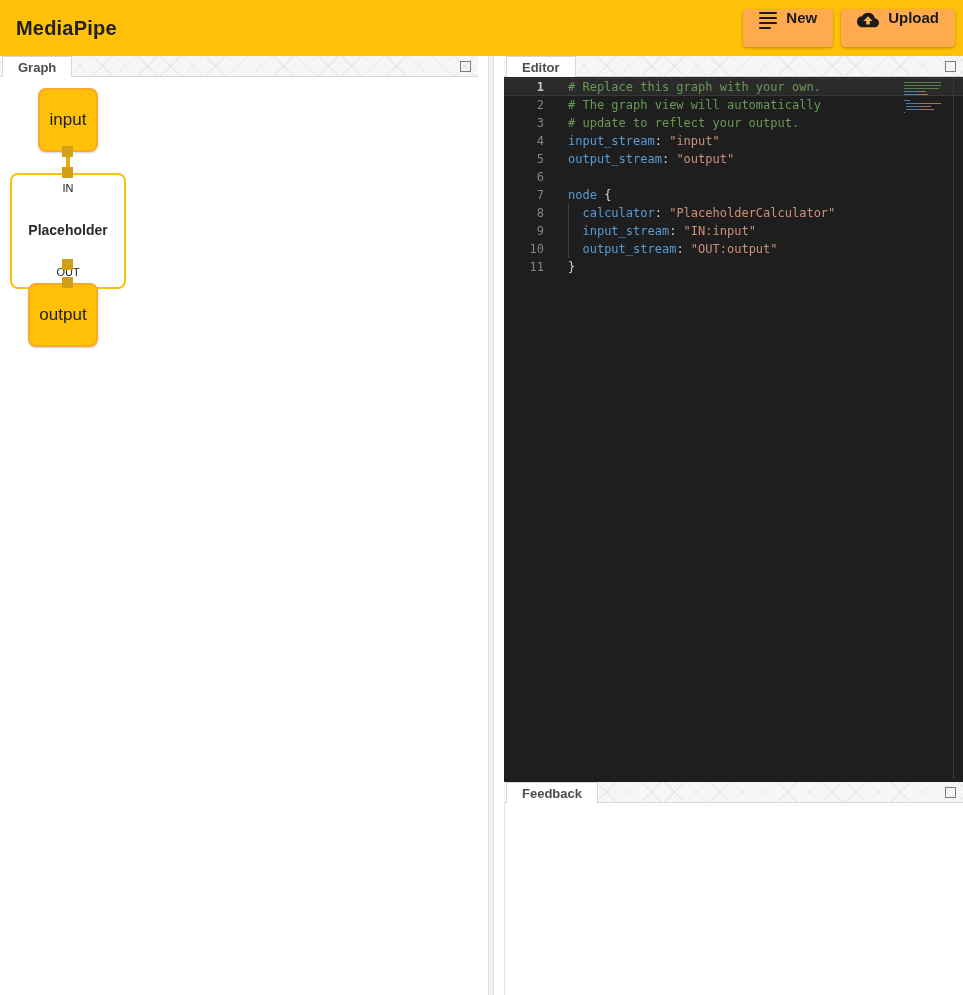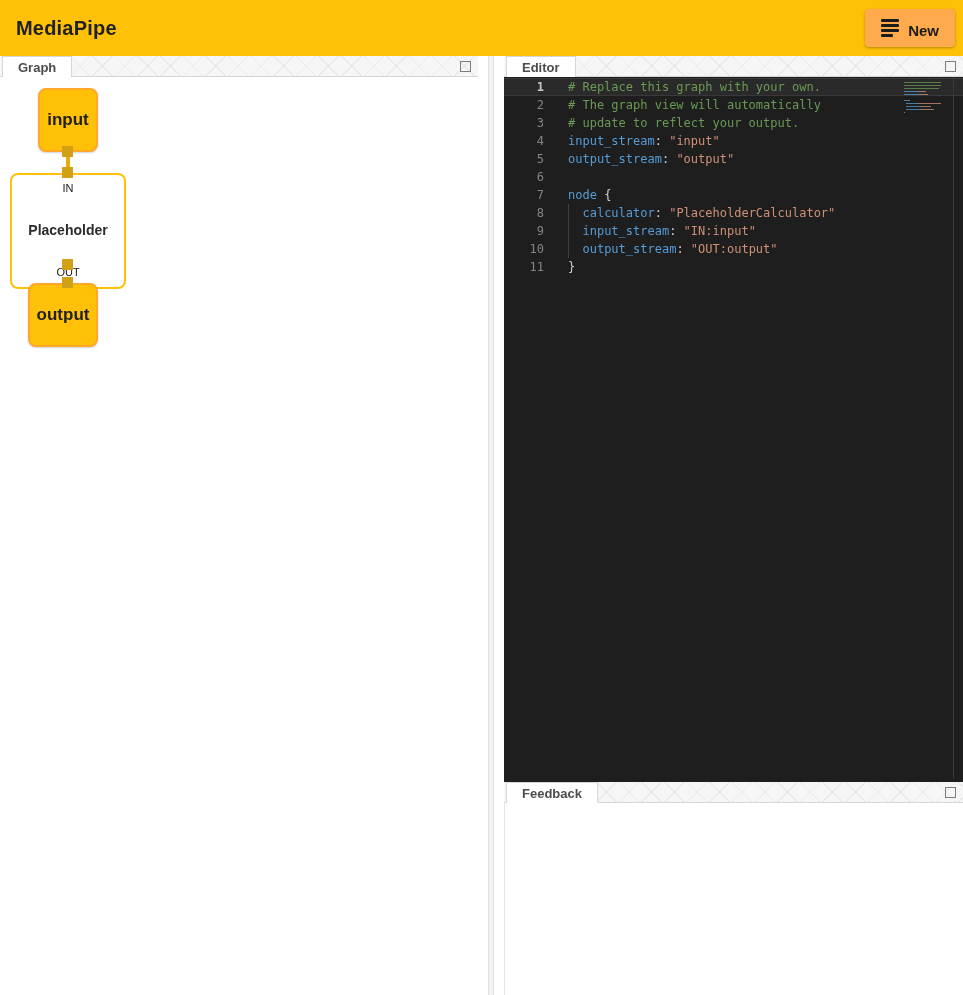--- a/index.html
+++ b/index.html
@@ -13,22 +13,22 @@
   
   header{
     height:56px;flex:none;background:var(--accent);
     display:flex;align-items:center;padding:0 8px 0 16px;box-sizing:border-box;
   }
   .app-title{font-size:20px;font-weight:bold;color:#212121;letter-spacing:.2px;text-align:right;}
   .actions{margin-left:auto;display:flex;align-items:center;}
   .hbtn{
     height:38px;margin-left:8px;border:none;border-radius:4px;cursor:pointer;
     background:var(--button);color:#1b1b1b;font-family:inherit;
-    font-size:15px;font-weight:bold;display:flex;align-items:flex-end;gap:9px;
-    padding:8px 16px;box-shadow:0 1px 3px rgba(0,0,0,.3);
+    font-size:15px;font-weight:bold;display:flex;align-items:flex-start;gap:9px;
+    padding:0 16px;box-shadow:0 1px 3px rgba(0,0,0,.3);
   }
   .icon-lines{display:inline-block;width:18px;}
   .icon-lines i{display:block;height:2.5px;background:#1b1b1b;margin:2.5px 0;border-radius:1px;}
   .icon-lines i:nth-child(4){width:12px;}
   .cloud-svg{display:block;}
 
   
   .main{flex:1;display:flex;min-height:0;gap:10px;}
   .panel{display:flex;flex-direction:column;min-height:0;min-width:0;}
   .left{width:478px;flex:none;}
@@ -56,21 +56,21 @@
   .maxicon{
     position:absolute;right:7px;top:5px;width:9px;height:9px;z-index:2;
     border:1px solid #7d7d7d;background:transparent;cursor:pointer;
   }
 
   
   .graph-body{flex:1;position:relative;background:#fff;overflow:hidden;}
   .gnode{position:absolute;box-sizing:border-box;z-index:2;}
   .io{
     display:flex;align-items:center;justify-content:center;
-    font-size:17px;font-weight:bold;color:#212121;
+    font-size:17px;font-weight:normal;color:#212121;
     background:var(--node-fill);border:2px solid var(--node-border);
     border-radius:8px;box-shadow:0 1px 2px rgba(0,0,0,.18);cursor:pointer;
   }
   .input-node{left:38px;top:11px;width:60px;height:64px;}
   .output-node{left:28px;top:206px;width:70px;height:64px;}
   .calc{
     left:10px;top:96px;width:116px;height:116px;
     background:#fff;border:2px solid var(--node-fill);border-radius:8px;
     display:flex;flex-direction:column;align-items:center;justify-content:space-between;
     padding:7px 0 9px;cursor:pointer;
@@ -121,20 +121,26 @@
     <div class="app-title">MediaPipe</div>
     <div class="actions">
       <button class="hbtn">
         <span class="icon-lines">
             <i></i>
             <i></i>
             <i></i>
             <i></i>
           </span>
         <span>New</span>
+      </button>
+      <button class="hbtn">
+        <svg class="cloud-svg" width="22" height="22" viewBox="0 0 24 24">
+          <path fill="#1b1b1b" d="M19.35 10.04A7.49 7.49 0 0 0 12 4C9.11 4 6.6 5.64 5.35 8.04A5.994 5.994 0 0 0 0 14c0 3.31 2.69 6 6 6h13c2.76 0 5-2.24 5-5 0-2.64-2.05-4.78-4.65-4.96zM14 13v4h-4v-4H7l5-5 5 5h-3z"></path>
+        </svg>
+        <span>Upload</span>
       </button>
     </div>
   </header>
 
   <div class="main">
 
     <section class="panel left">
       <div class="tabstrip">
         <div class="tab">
           <span>Graph</span>

